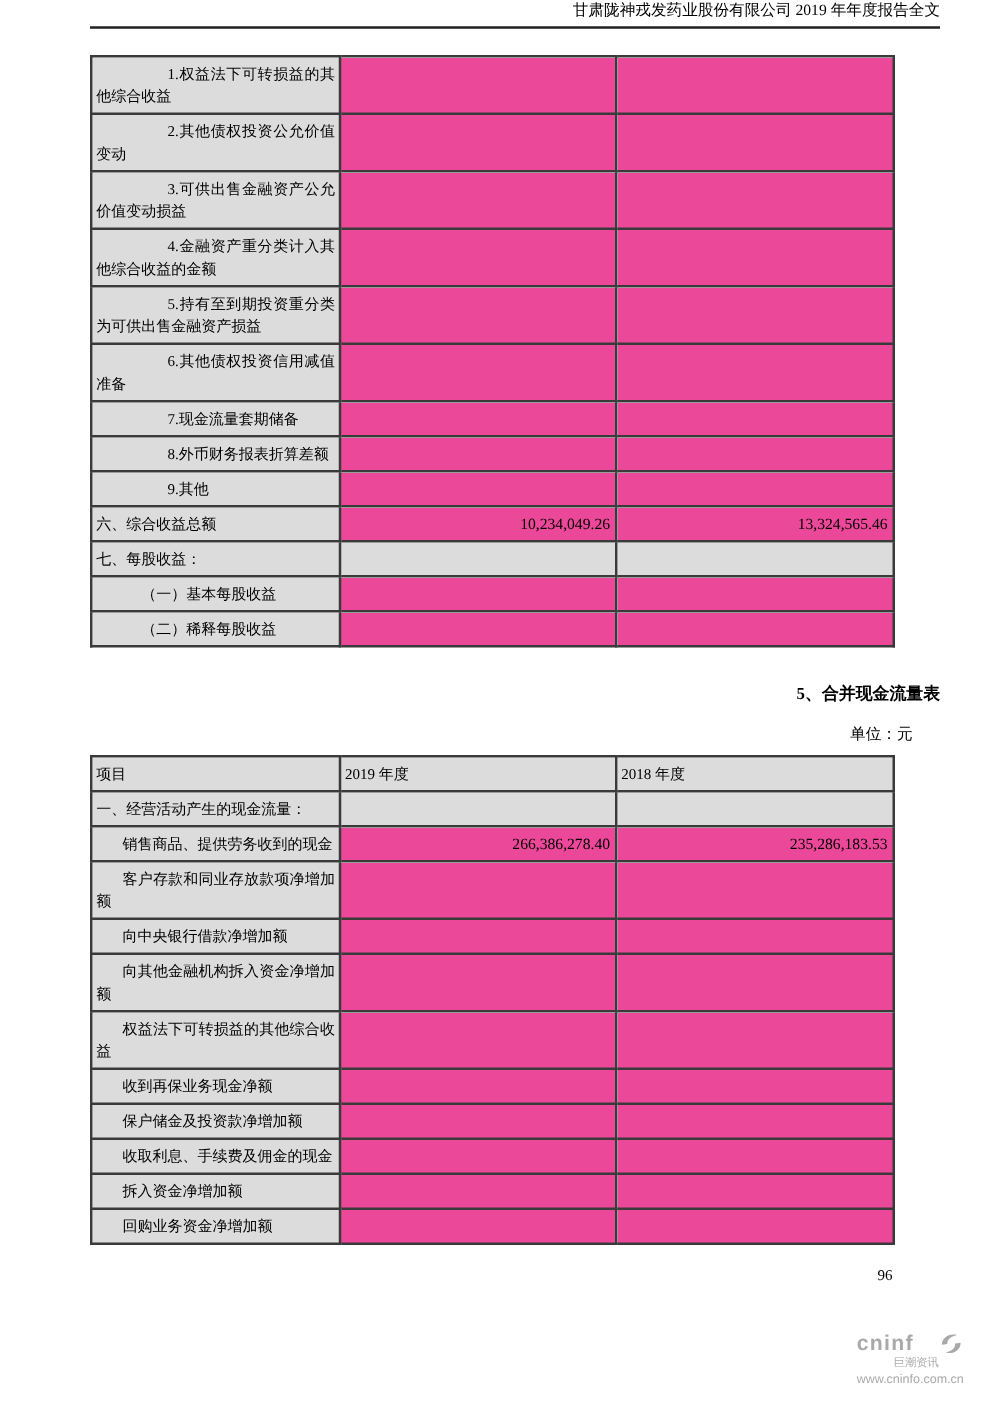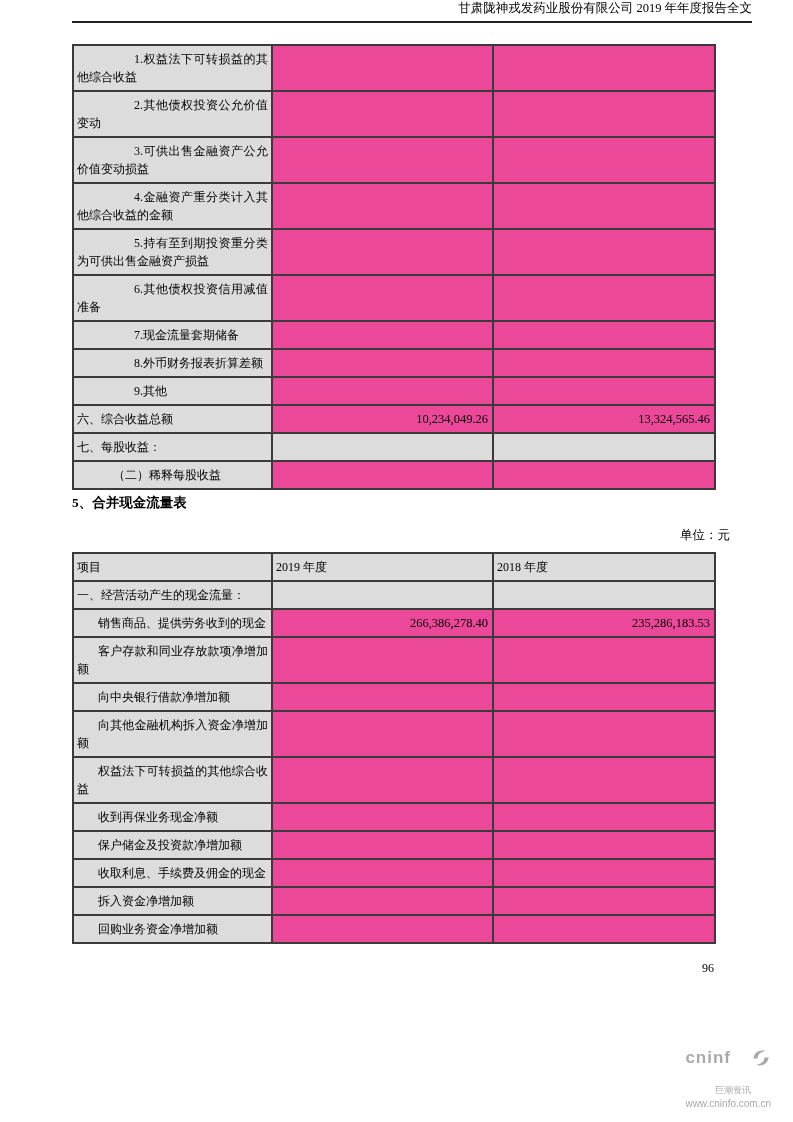--- a/index.html
+++ b/index.html
@@ -35,40 +35,40 @@
   }
   .fin-table .value-cell{
     text-align:right;font-size:12.5px;padding-right:4px;background:#ec4899;
   }
   .fin-table .value-cell.shaded{background:var(--shade);}
   .fin-table thead th{background:var(--shade);text-align:left;}
   .table1 .lv1{text-indent:36px;}
   .table1 .lv2{text-indent:57px;}
   .table2 .lv1{text-indent:21px;}
   .section-title{
-    font-size:13.5px;font-weight:bold;margin-top:4px;line-height:17px;
+    font-size:13.5px;font-weight:bold;margin-top:28px;line-height:17px;text-align:right;
   }
   .unit-label{
     width:658px;text-align:right;font-size:12.5px;margin-top:17px;line-height:15px;
   }
   .page-number{
     width:642px;text-align:right;font-size:12px;margin-top:17px;
   }
   .footer-logo{
     position:absolute;right:22px;bottom:13px;text-align:right;
     color:var(--logo-gray);line-height:1.1;
   }
   .logo-row{display:flex;align-items:center;justify-content:flex-end;gap:20px;}
   .logo-text{
     font-family:"Liberation Sans","DejaVu Sans",sans-serif;
     font-weight:bold;font-size:17px;letter-spacing:1px;color:var(--logo-gray);
   }
   .logo-swirl{display:inline-block;width:20px;height:20px;}
   .logo-cn{
-    font-size:9px;padding-right:20px;margin-top:18px;color:var(--logo-gray);
+    font-size:9px;padding-right:20px;margin-top:1px;color:var(--logo-gray);
     font-family:"Liberation Sans","DejaVu Sans",sans-serif;
   }
   .logo-url{
     font-size:10px;margin-top:2px;color:var(--logo-gray);
     font-family:"Liberation Sans","DejaVu Sans",sans-serif;
   }
 </style>
 </head>
 <body>
 
@@ -132,20 +132,25 @@
         </tr>
         <tr>
           <td class="label-cell lv0">六、综合收益总额</td>
           <td class="value-cell">10,234,049.26</td>
           <td class="value-cell">13,324,565.46</td>
         </tr>
         <tr>
           <td class="label-cell lv0">七、每股收益：</td>
           <td class="value-cell shaded"></td>
           <td class="value-cell shaded"></td>
+        </tr>
+        <tr>
+          <td class="label-cell lv1">（一）基本每股收益</td>
+          <td class="value-cell"></td>
+          <td class="value-cell"></td>
         </tr>
         <tr>
           <td class="label-cell lv1">（二）稀释每股收益</td>
           <td class="value-cell"></td>
           <td class="value-cell"></td>
         </tr>
       </tbody>
   </table>
 
   <h2 class="section-title">5、合并现金流量表</h2>

